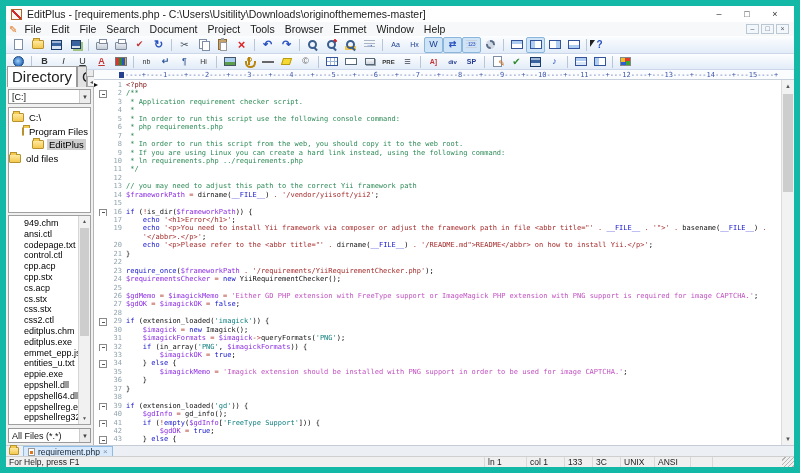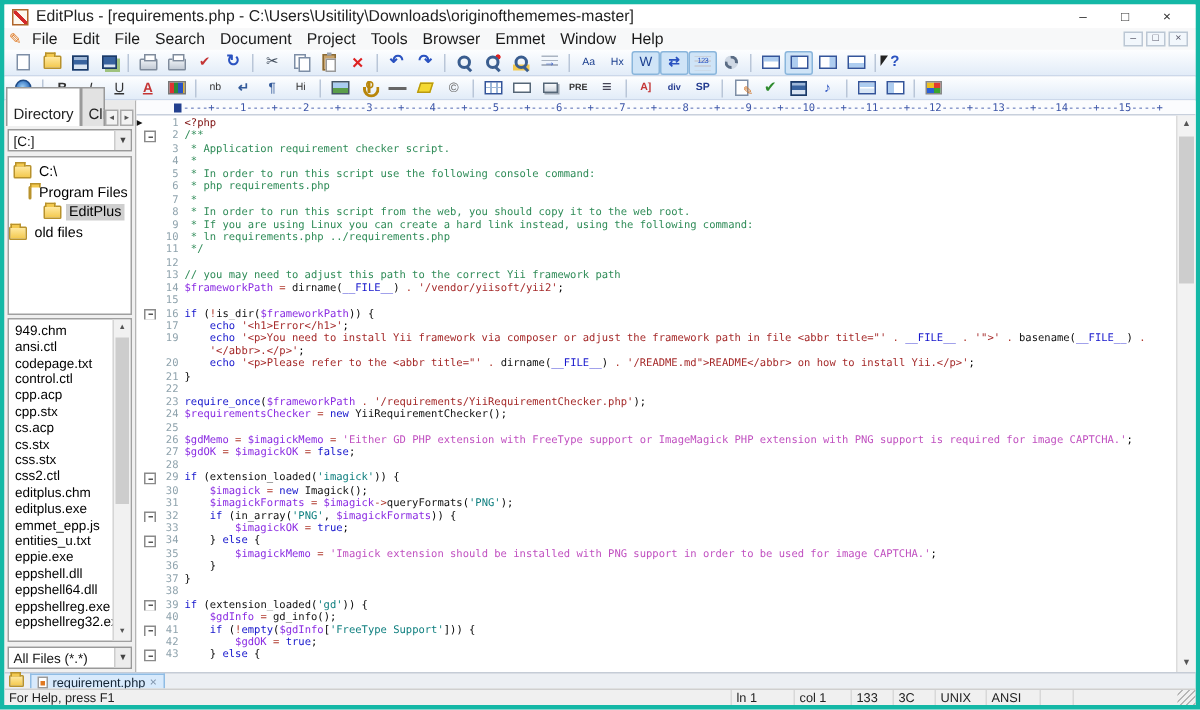--- a/index.html
+++ b/index.html
@@ -1,17 +1,17 @@
 <!DOCTYPE html>
 <html><head>
 <meta charset="utf-8">
 <style>
   *{box-sizing:border-box;margin:0;padding:0}
   body{width:800px;height:473px;font-family:"Liberation Sans",sans-serif;background:#fff;position:relative;overflow:hidden}
-  .window{position:absolute;inset:0;border:3px solid #14b8a6;display:flex;flex-direction:column;background:#f0f0f0}
+  .window{position:absolute;inset:0;border:6px solid #14b8a6;display:flex;flex-direction:column;background:#f0f0f0}
 
   
   .titlebar{height:16px;background:#fff;display:flex;align-items:center;padding:0 5px;gap:5px;font-size:10.5px;color:#222;flex:0 0 16px}
   .app-icon{width:11px;height:11px;border:1px solid #b0652a;background:linear-gradient(45deg,transparent 42%,#d42a2a 42% 60%,transparent 60%),#fdf8ef}
   .win-controls{margin-left:auto;display:flex}
   .wbtn{width:28px;height:15px;text-align:center;font-size:9px;line-height:15px;color:#333}
 
   
   .menubar{height:14px;background:#f7f8f9;display:flex;align-items:center;font-size:10.5px;padding:0 3px;flex:0 0 14px}
   .mdi-doc-icon{color:#e07820;font-size:10px;margin-right:2px}
@@ -82,33 +82,33 @@
   .k-list::after{content:"≡";font-size:11px;color:#445}
   .k-editdoc{width:9px;height:11px;background:#fff;border:1px solid #7d8ea6;position:relative}
   .k-editdoc::after{content:"✎";position:absolute;right:-4px;bottom:-2px;color:#d07020;font-size:8px}
   .k-check::after{content:"✔";color:#2e8b2e;font-size:10px}
   .k-winlogo{width:11px;height:9px;border:1px solid #888;background:conic-gradient(#e23a2e 0 25%,#3aa52f 25% 50%,#2a5fd7 50% 75%,#eec020 75%)}
 
   
   .main{flex:1;display:flex;min-height:0}
   .sidebar{width:88px;flex:0 0 88px;background:#f0f0f0;border-right:1px solid #b5b5b5;display:flex;flex-direction:column;font-size:9.5px}
   .side-tabs{height:17px;flex:0 0 17px;display:flex;align-items:flex-end;padding:1px 1px 0;background:#eaeaea}
-  .stab{padding:12px 4px 2px;border:1px solid #9a9a9a;border-bottom:none;background:#e2e2e2;font-size:10px;color:#222;white-space:nowrap}
+  .stab{padding:1px 4px 2px;border:1px solid #9a9a9a;border-bottom:none;background:#e2e2e2;font-size:15px;color:#222;white-space:nowrap}
   .stab.active{background:#fff}
   .stab.clip{max-width:27px;overflow:hidden}
   .stab-arrows{margin-left:auto;display:flex;gap:1px}
   .sarr{width:9px;height:11px;border:1px solid #aaa;background:#f2f2f2;font-size:6px;line-height:10px;text-align:center;color:#555}
   .combo{margin:2px;height:15px;flex:0 0 15px;border:1px solid #999;background:#fff;display:flex;align-items:center;font-size:9px;padding-left:3px;color:#111;white-space:nowrap;overflow:hidden}
   .combo .chev{margin-left:auto;width:11px;align-self:stretch;background:#ececec;border-left:1px solid #ccc;font-size:6px;display:flex;align-items:center;justify-content:center;color:#444;flex:0 0 11px}
   .panel{background:#fff;border:1px solid #a0a0a0;margin:1px 2px}
   .tree{height:106px;flex:0 0 106px;padding-top:3px;overflow:hidden}
   .titem{display:flex;align-items:center;height:13.5px;gap:3px;white-space:nowrap;overflow:hidden}
   .titem .tlabel{padding:0 2px;color:#000}
   .titem.selected .tlabel{background:#cfcfcf}
-  .flist{flex:1;min-height:0;position:relative;overflow:hidden;padding:2px 14px 2px 4px}
+  .flist{flex:1;min-height:0;position:relative;overflow:hidden;padding:2px 14px 2px 15px}
   .fitem{height:10.8px;line-height:10.8px;font-size:9px;white-space:nowrap;color:#000}
   .vsb{position:absolute;right:0;top:0;bottom:0;width:12px;background:#f1f1f1;border-left:1px solid #d5d5d5;display:flex;flex-direction:column}
   .vsb .arr{height:11px;flex:0 0 11px;font-size:5px;text-align:center;line-height:11px;color:#555}
   .vsb .track{flex:1;position:relative}
   .vsb .thumb{position:absolute;left:1px;right:1px;background:#cdcdcd}
 
   
   .editor{flex:1;min-width:0;background:#fff;display:flex;flex-direction:column;position:relative}
   .ruler{height:10px;flex:0 0 10px;font:7px/10px "DejaVu Sans Mono",monospace;color:#3c55a8;white-space:pre;overflow:hidden;padding-left:31px;border-bottom:1px solid #c8d0dc;background:#fbfcfe;position:relative}
   .ruler-box{position:absolute;left:25px;top:2px;width:5px;height:6px;background:#23408f}

